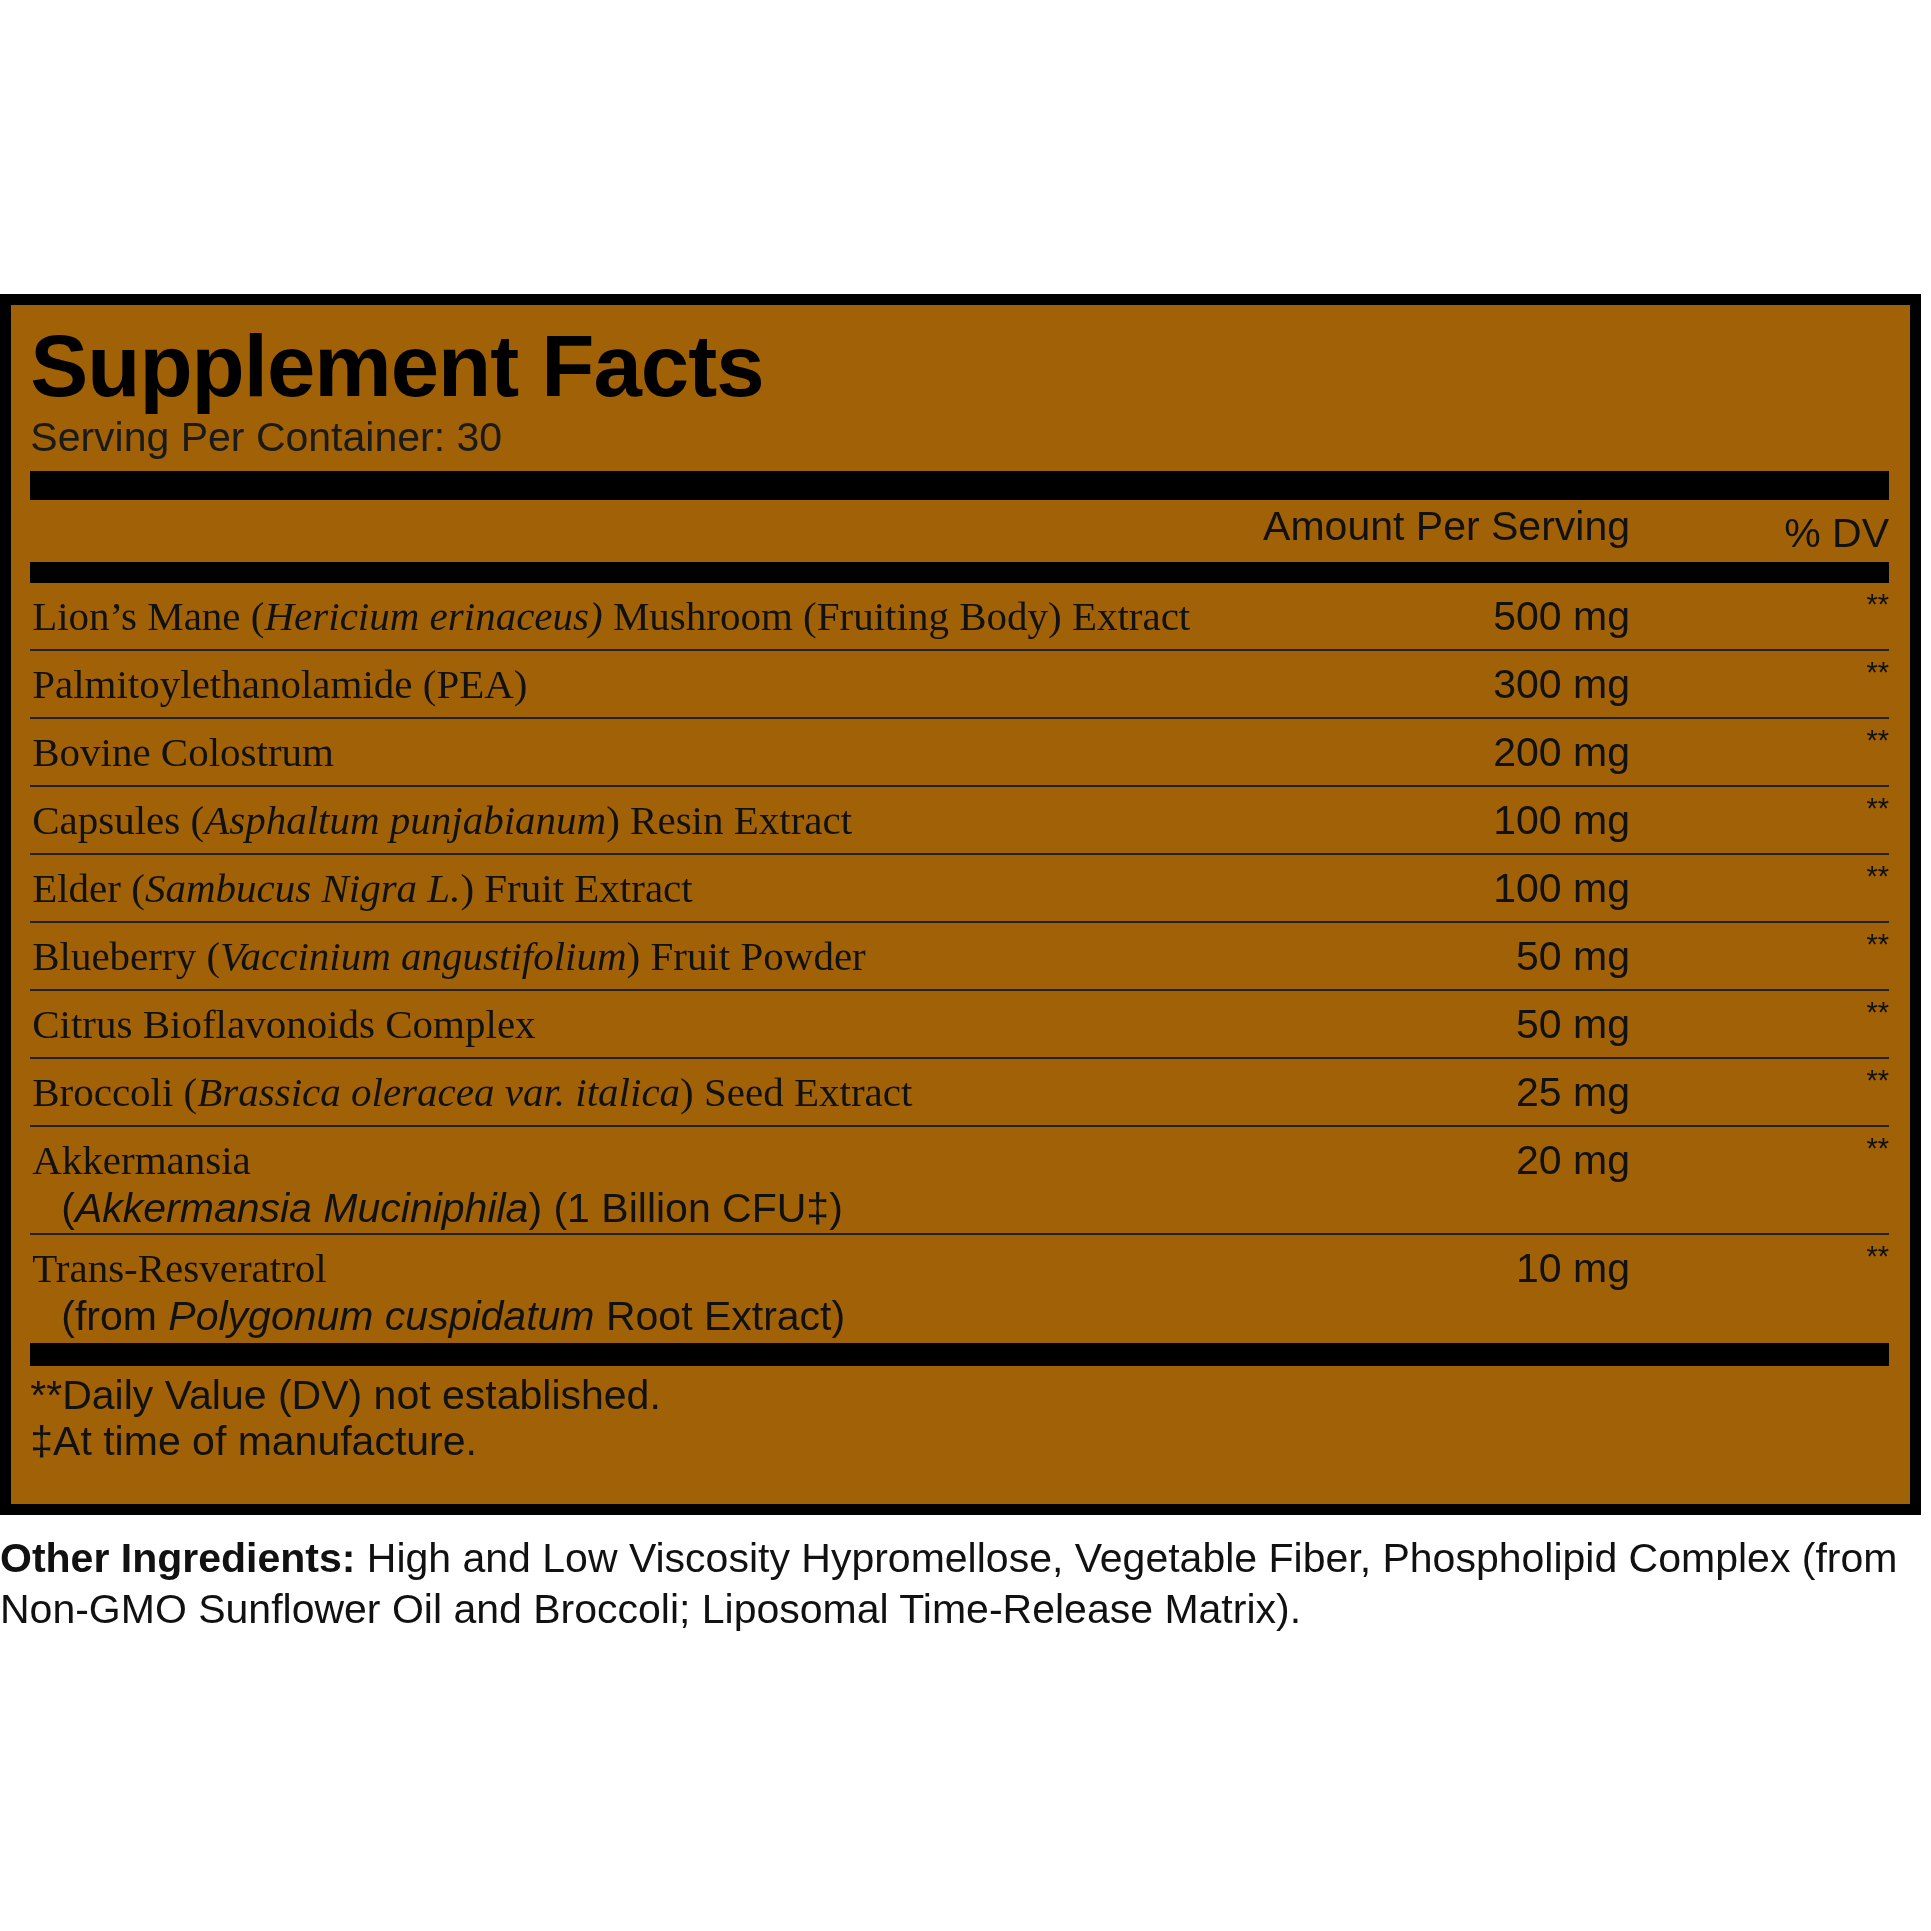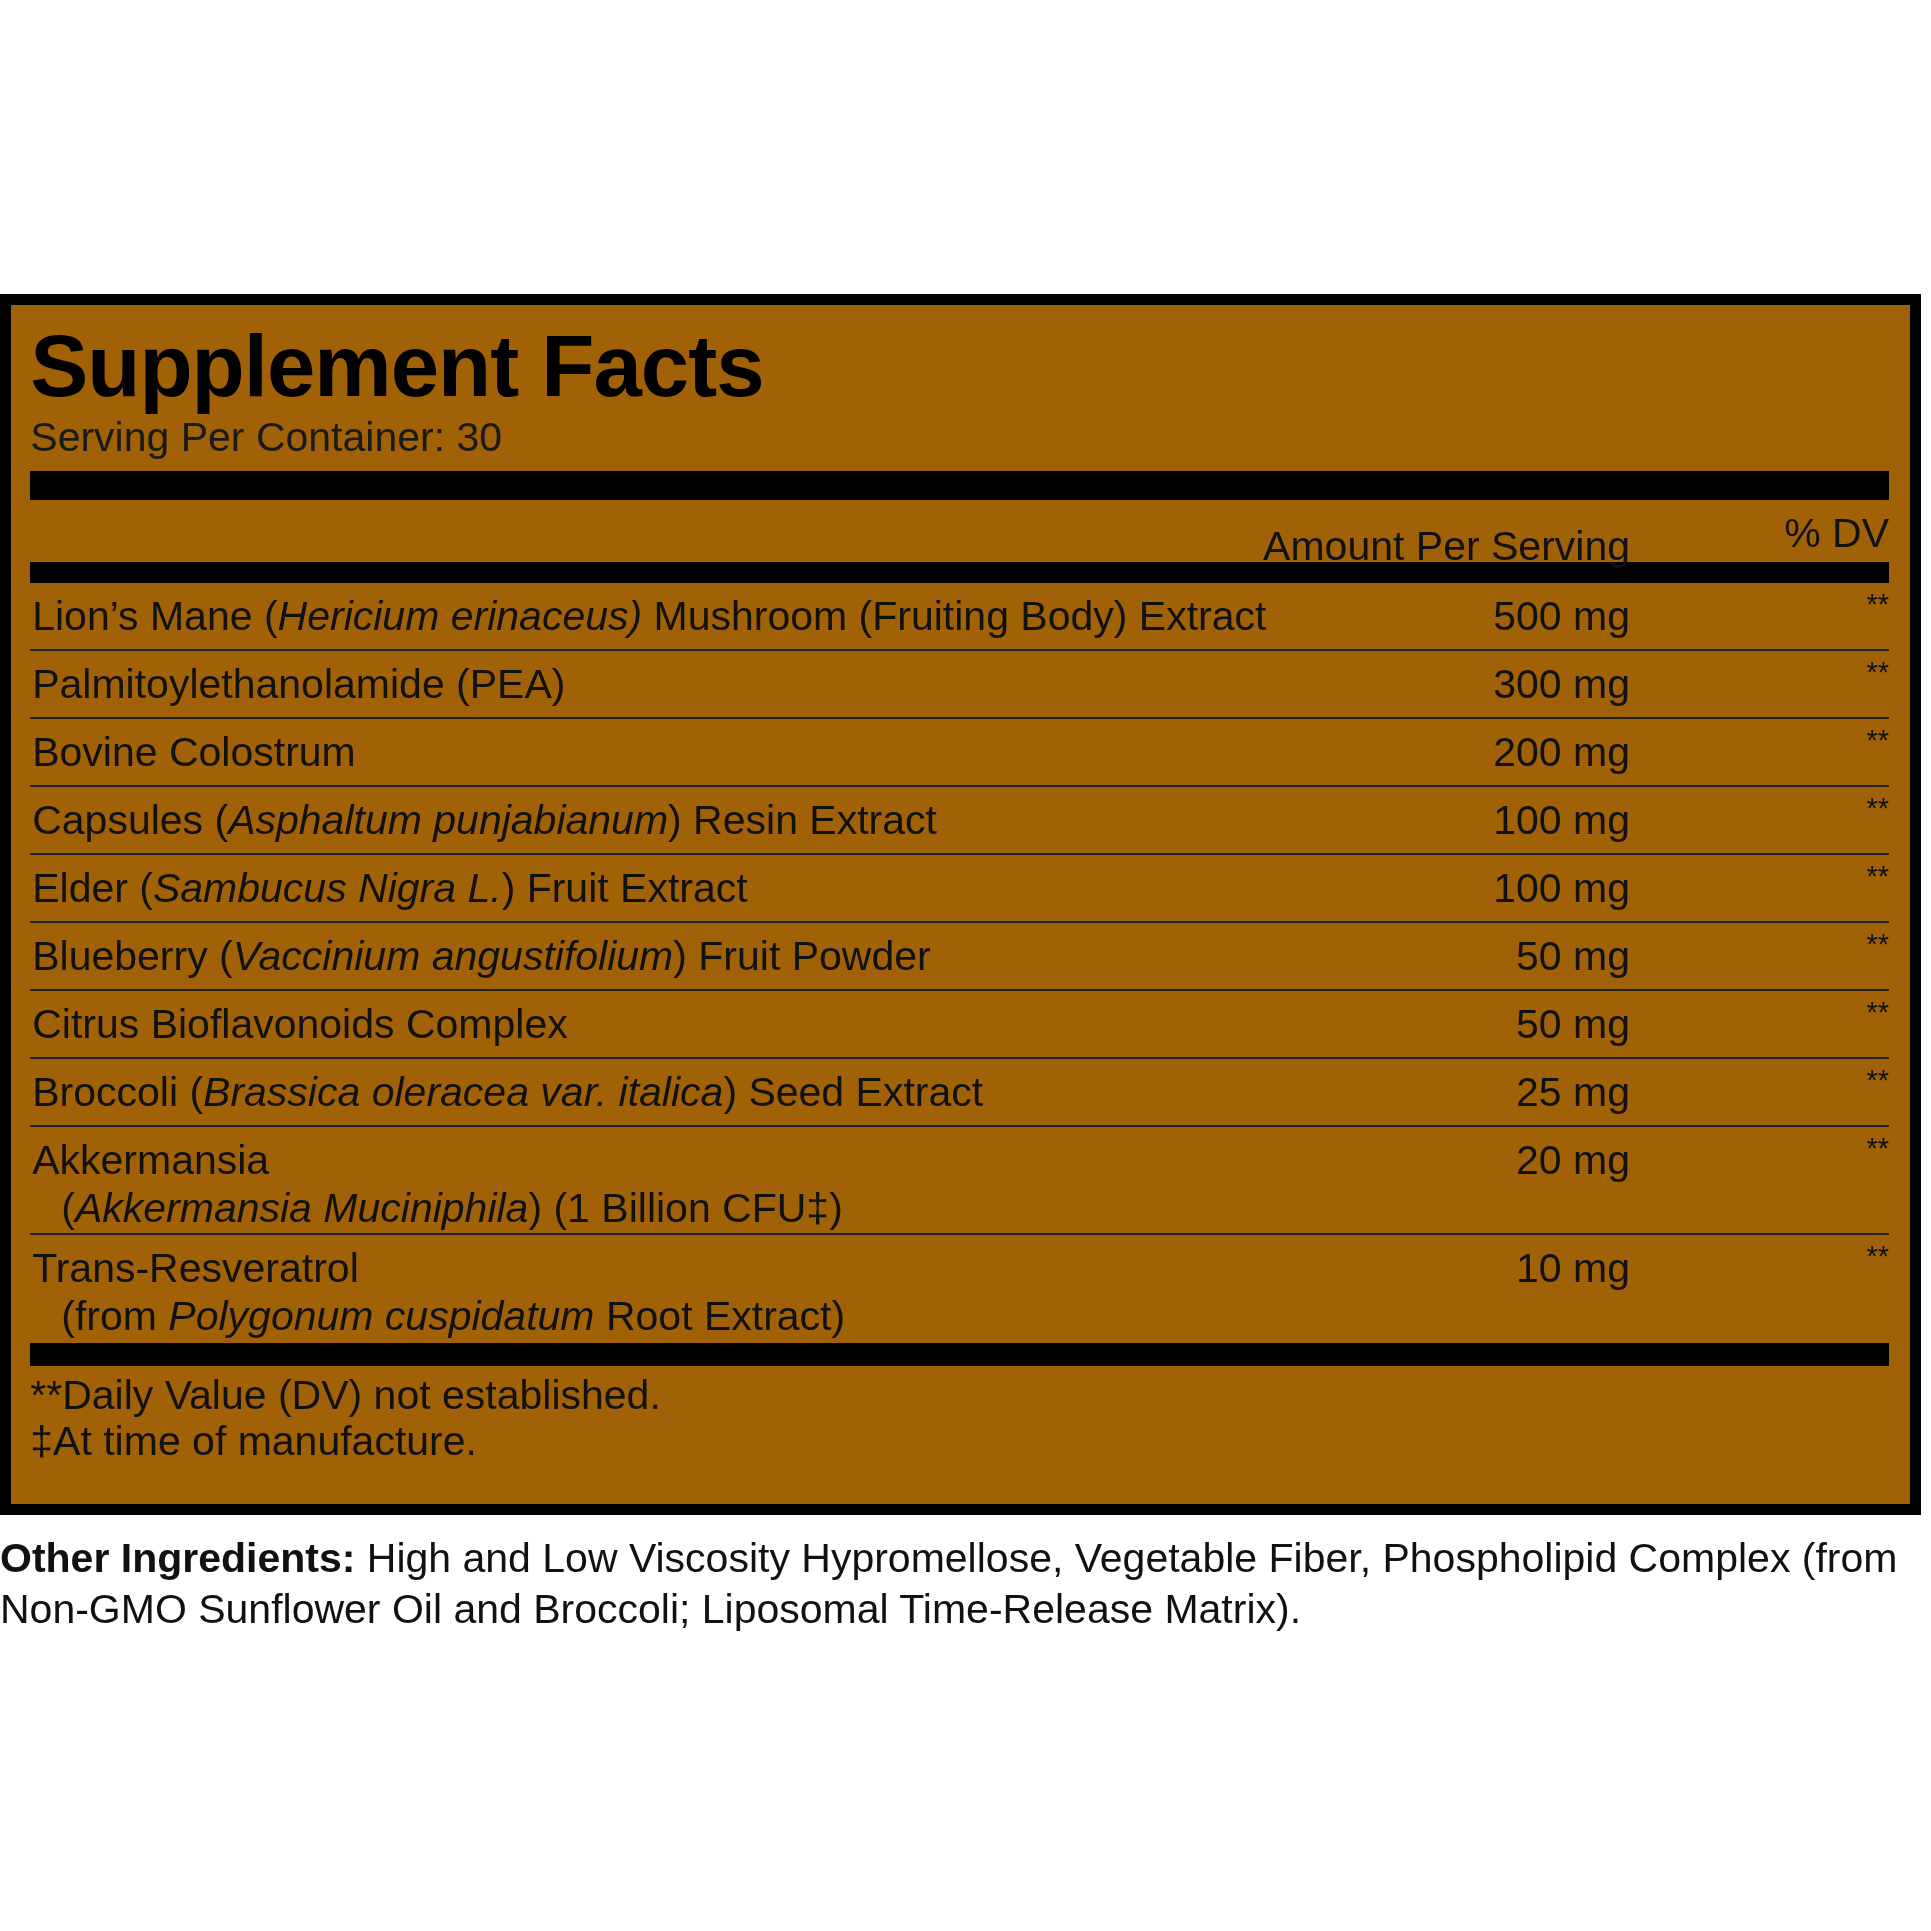--- a/index.html
+++ b/index.html
@@ -6,25 +6,25 @@
   body { width:1931px; height:1931px; position:relative; overflow:hidden;
          font-family:"Liberation Sans", sans-serif; color:#111; }
   .panel { position:absolute; left:0; top:294px; width:1921px; height:1221px;
            box-sizing:border-box; border:11.6px solid #000; border-right-width:11.6px; background:#a16207; }
   .inner { position:absolute; left:19.3px; right:21px; top:0; }
   .title { font-weight:bold; font-size:87px; letter-spacing:-1px; margin-top:11.6px; line-height:97px; color:#000; }
   .serv { font-size:41px; line-height:46px; color:#1a1a1a; }
   .thick { background:#000; height:29px; }
   .thick.first { margin-top:11.6px; }
   .colhead { position:relative; height:62px; font-size:41px; }
-  .colhead .amt { position:absolute; right:259px; top:23px;margin-left:40px; }
+  .colhead .amt { position:absolute; right:259px; top:3px;margin-left:40px; }
   .colhead .dv { position:absolute; right:0; top:9.7px; }
   .row { position:relative; border-bottom:2.9px solid #222; font-size:41px; box-sizing:border-box; }
   .row:last-child { border-bottom:none; }
-  .row .name { padding-left:1.9px; line-height:50px; padding-top:7.7px; }
+  .row .name { padding-left:1.9px; line-height:50px; padding-top:7.7px;font-family:Liberation Serif, serif; }
   .row .sub { padding-left:31px; line-height:46px; }
   .row .amount { position:absolute; right:259px; top:7.7px; line-height:50px; }
   .row .dvcell { position:absolute; right:0; top:1.9px; font-size:29px; line-height:39px; }
   .row.single { height:68px; }
   .row.double { height:108px; }
   .row.double .name { padding-top:7.7px; }
   i { font-style:italic; }
   .foot { font-size:41px; line-height:46px; margin-top:5.8px; }
   .other { position:absolute; left:0; top:1533px; width:1931px; font-size:41px; line-height:51px; }
   .other b { font-weight:bold; }

